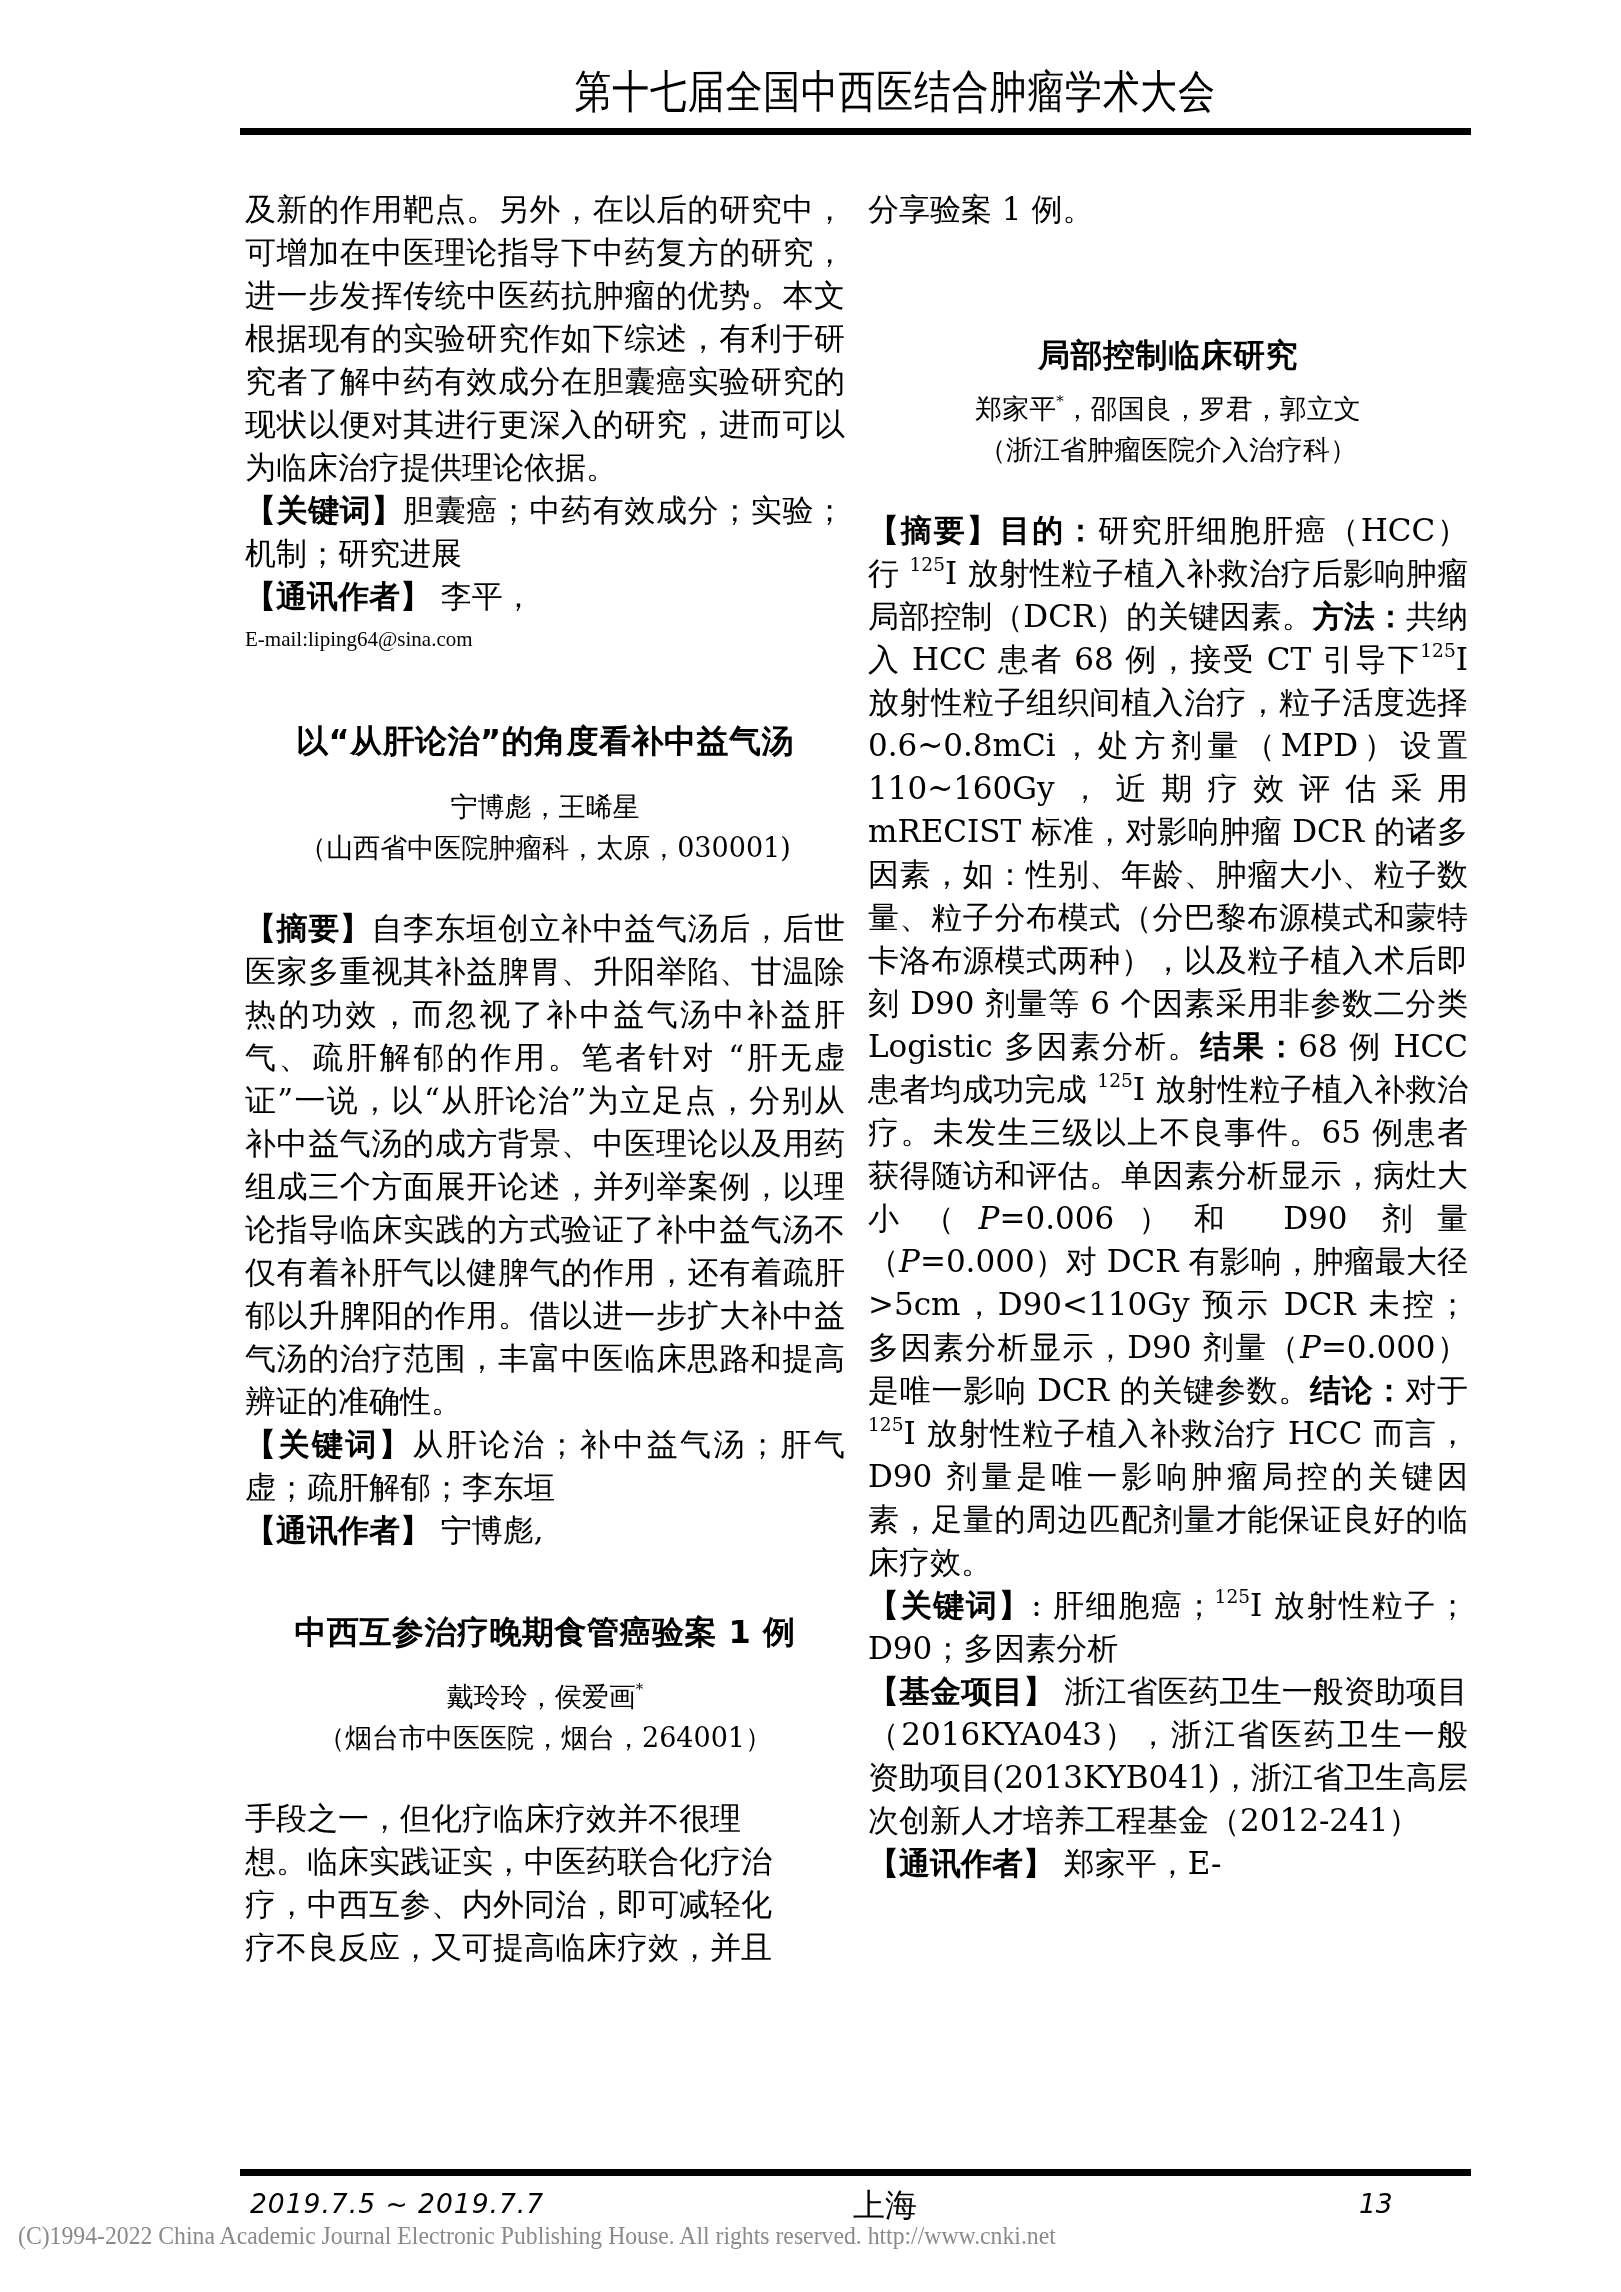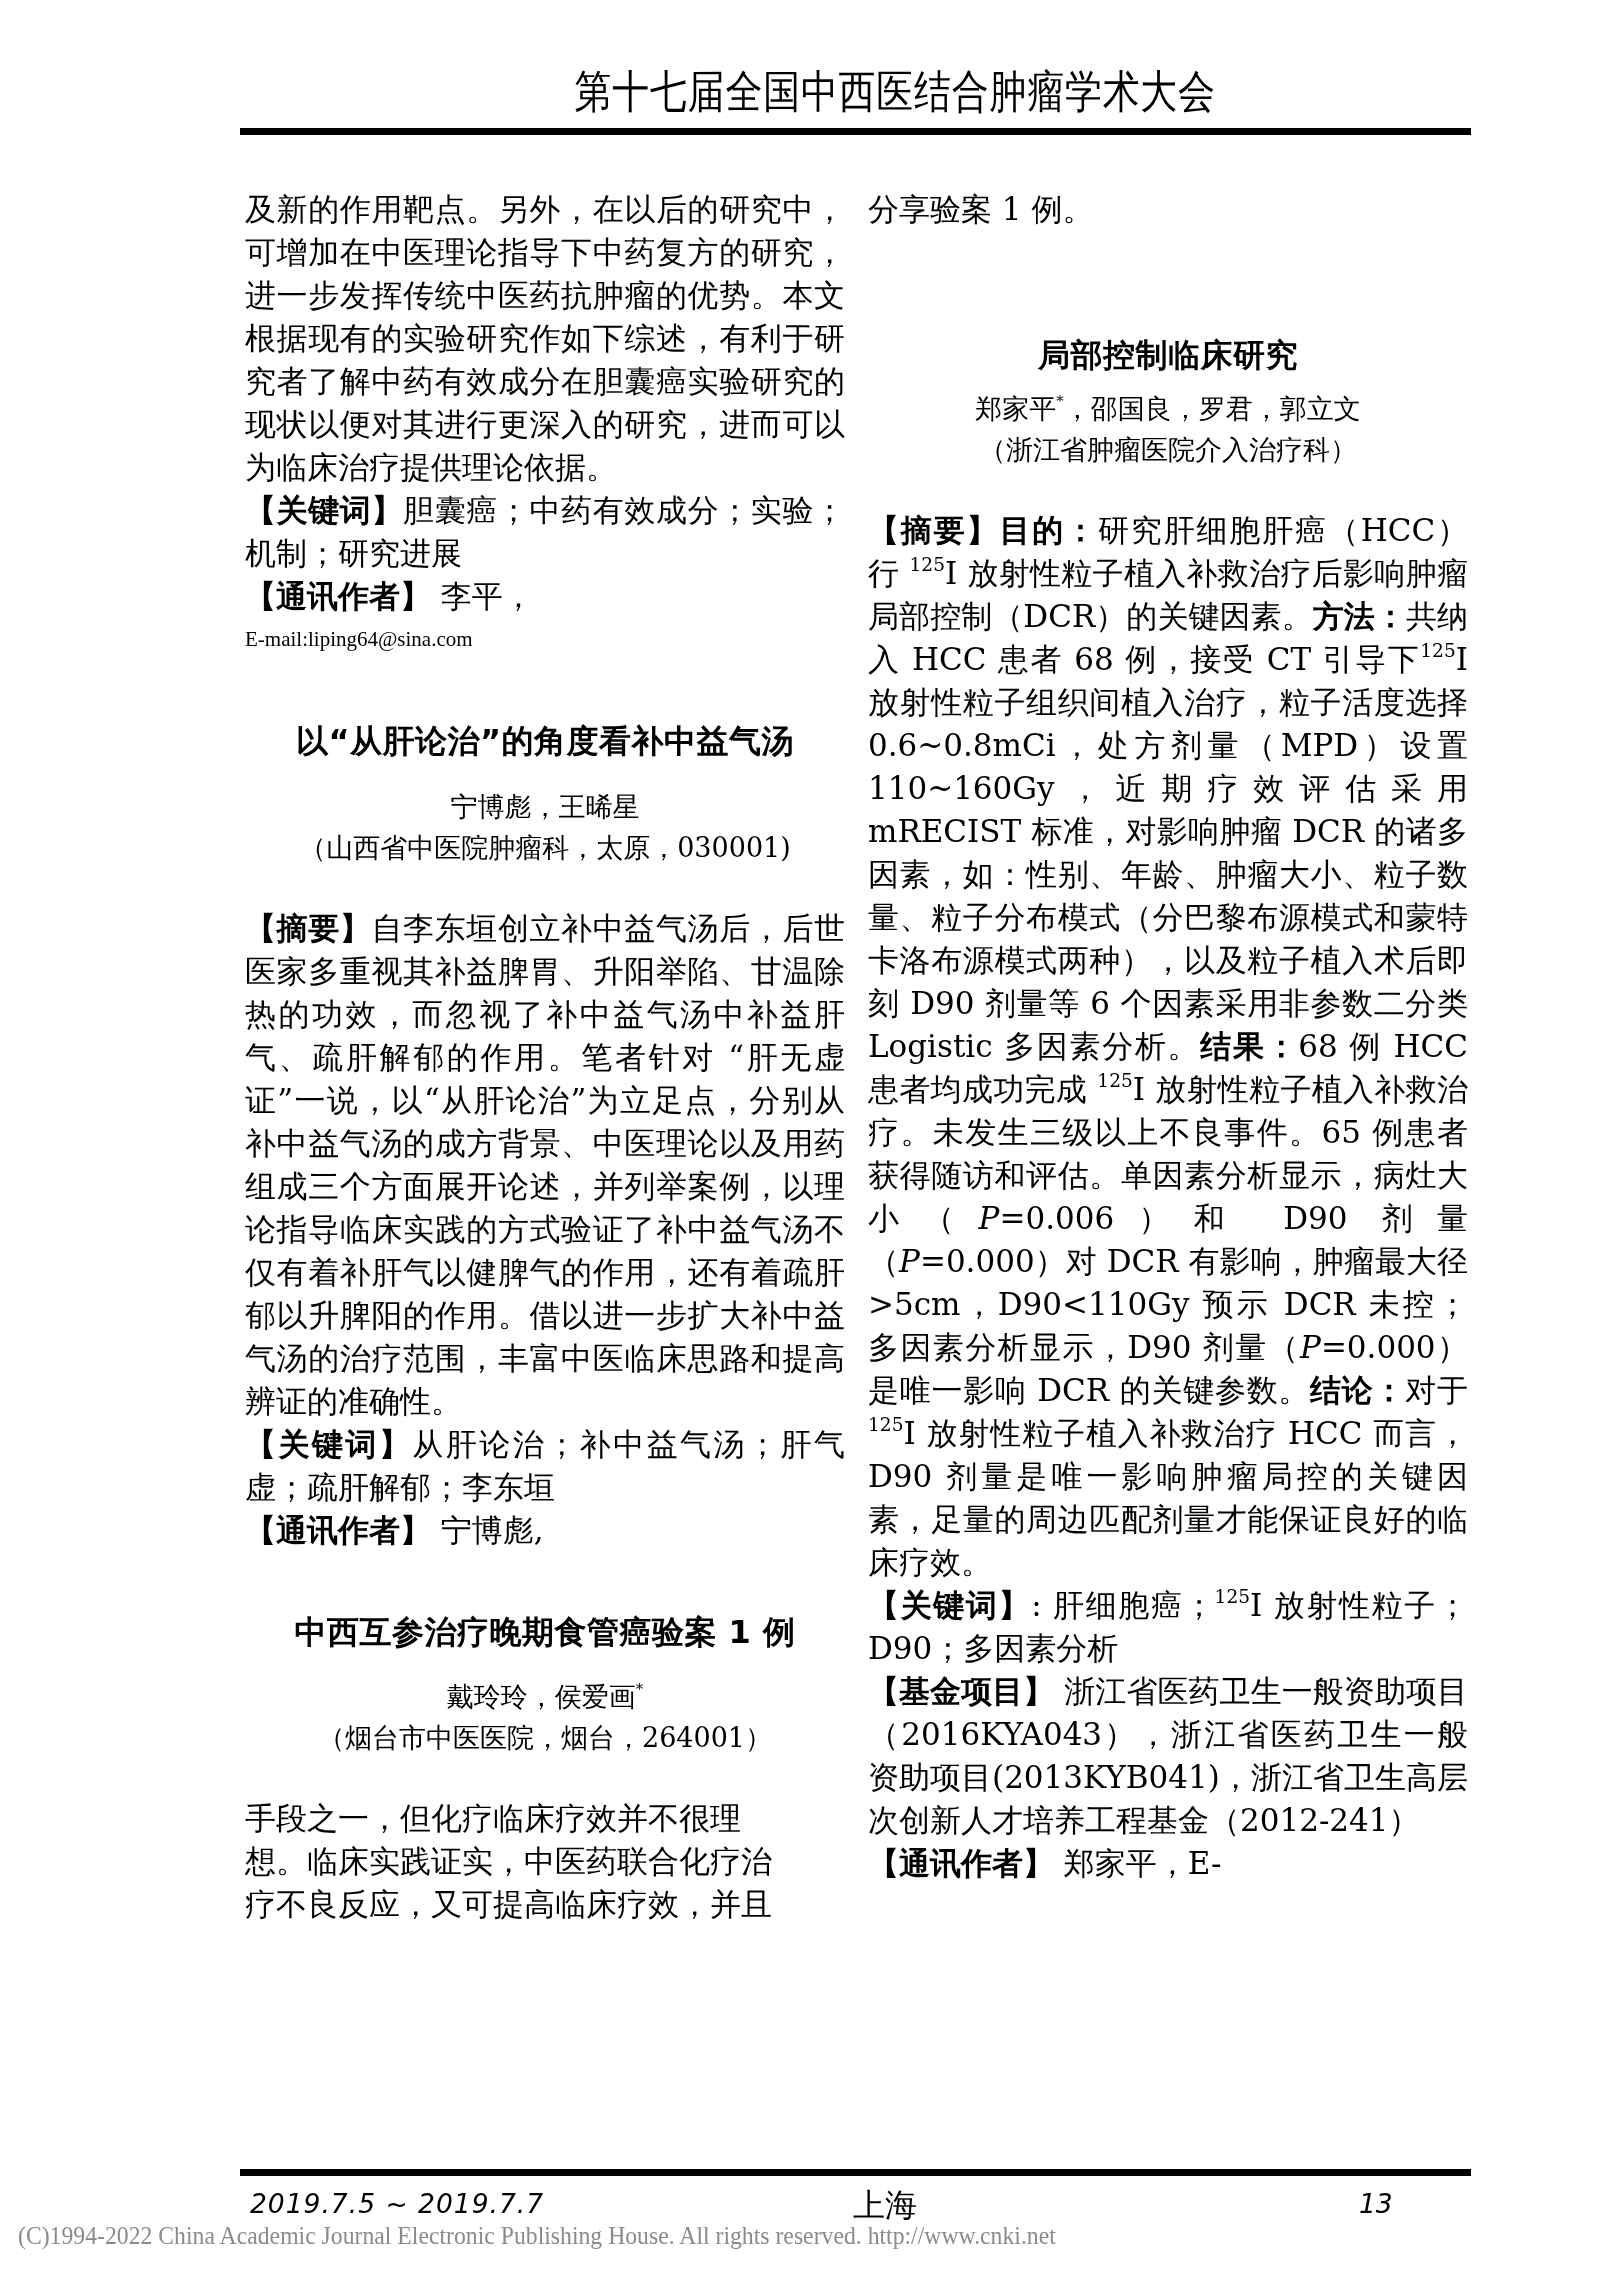--- a/index.html
+++ b/index.html
@@ -53,20 +53,21 @@
 
   <div class="gap-l"></div>
   <h2 class="title">中西互参治疗晚期食管癌验案 1 例</h2>
   <div class="gap-s"></div>
   <p class="authors"><span>戴玲玲，侯爱画</span><sup>*</sup></p>
   <p class="affil">（烟台市中医医院，烟台，264001）</p>
   <div class="gap-m"></div>
   <div class="p">
     <div>手段之一，但化疗临床疗效并不很理</div>
     <div>想。临床实践证实，中医药联合化疗治</div>
+    <div>疗，中西互参、内外同治，即可减轻化</div>
     <div>疗不良反应，又可提高临床疗效，并且</div>
   </div>
 </div>
 
 <div class="col right">
   <p class="p">分享验案 1 例。</p>
 
   <div class="gap-l"></div>
   <div style="height:41px;"></div>
   <h2 class="title" style="line-height:49px;">局部控制临床研究</h2>

